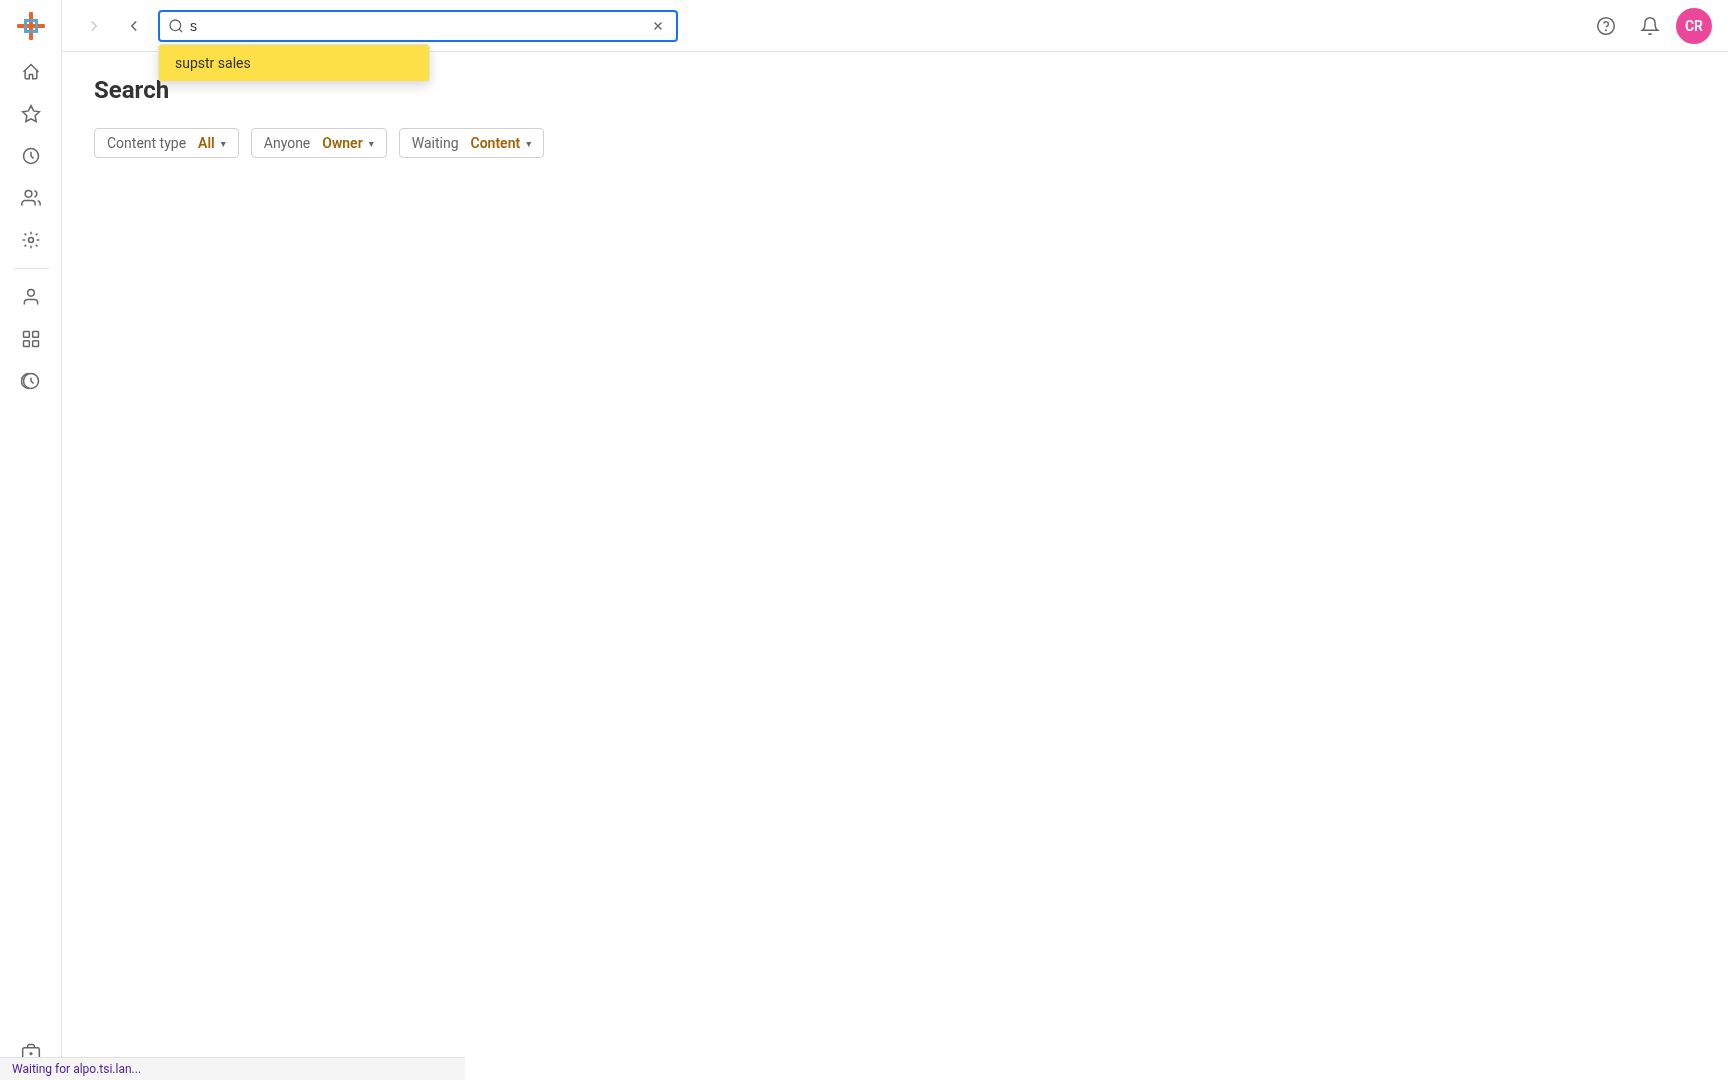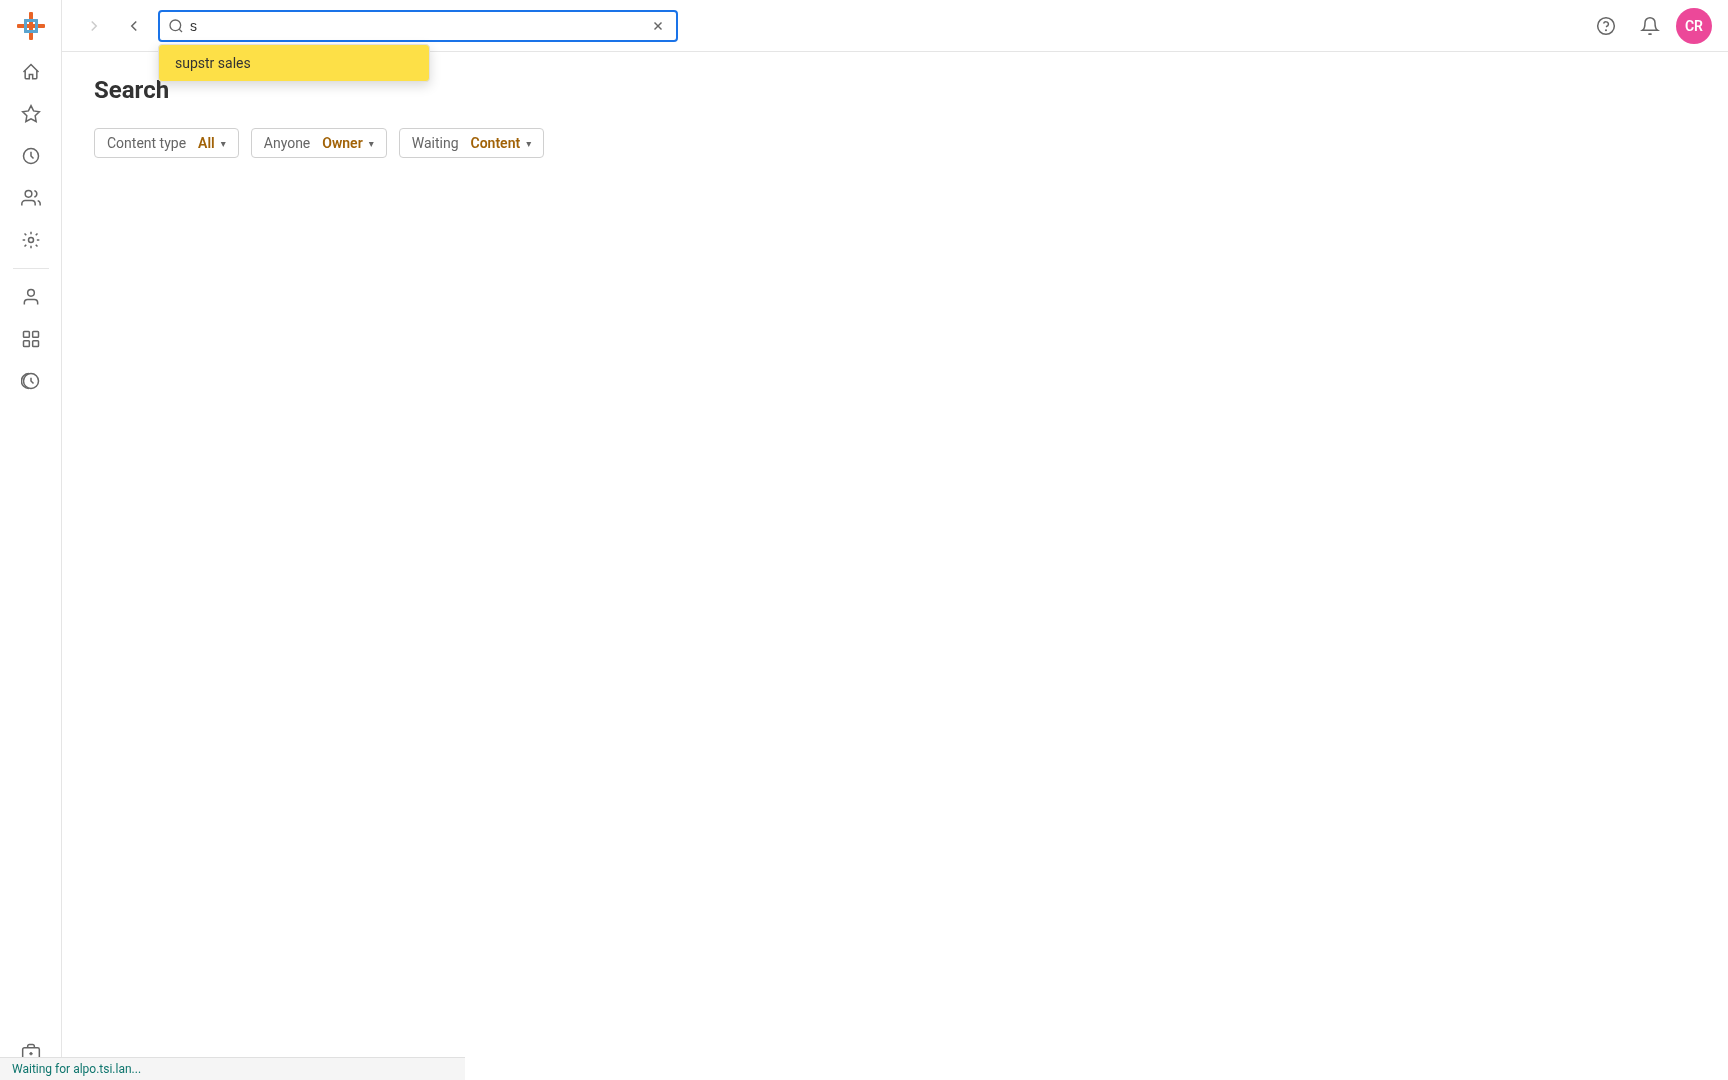--- a/index.html
+++ b/index.html
@@ -270,21 +270,21 @@
 
     
     .status-bar {
       position: fixed;
       bottom: 0;
       left: 0;
       width: 465px;
       background: #f5f5f5;
       padding: 4px 12px;
       font-size: 12px;
-      color: #0f766e;
+      color: #4c1d95;
       border-top: 1px solid #e0e0e0;
     }
   </style>
 </head>
 <body>
 
 <div class="app-container">
 
   <div class="sidebar">
     <div class="sidebar-logo">

